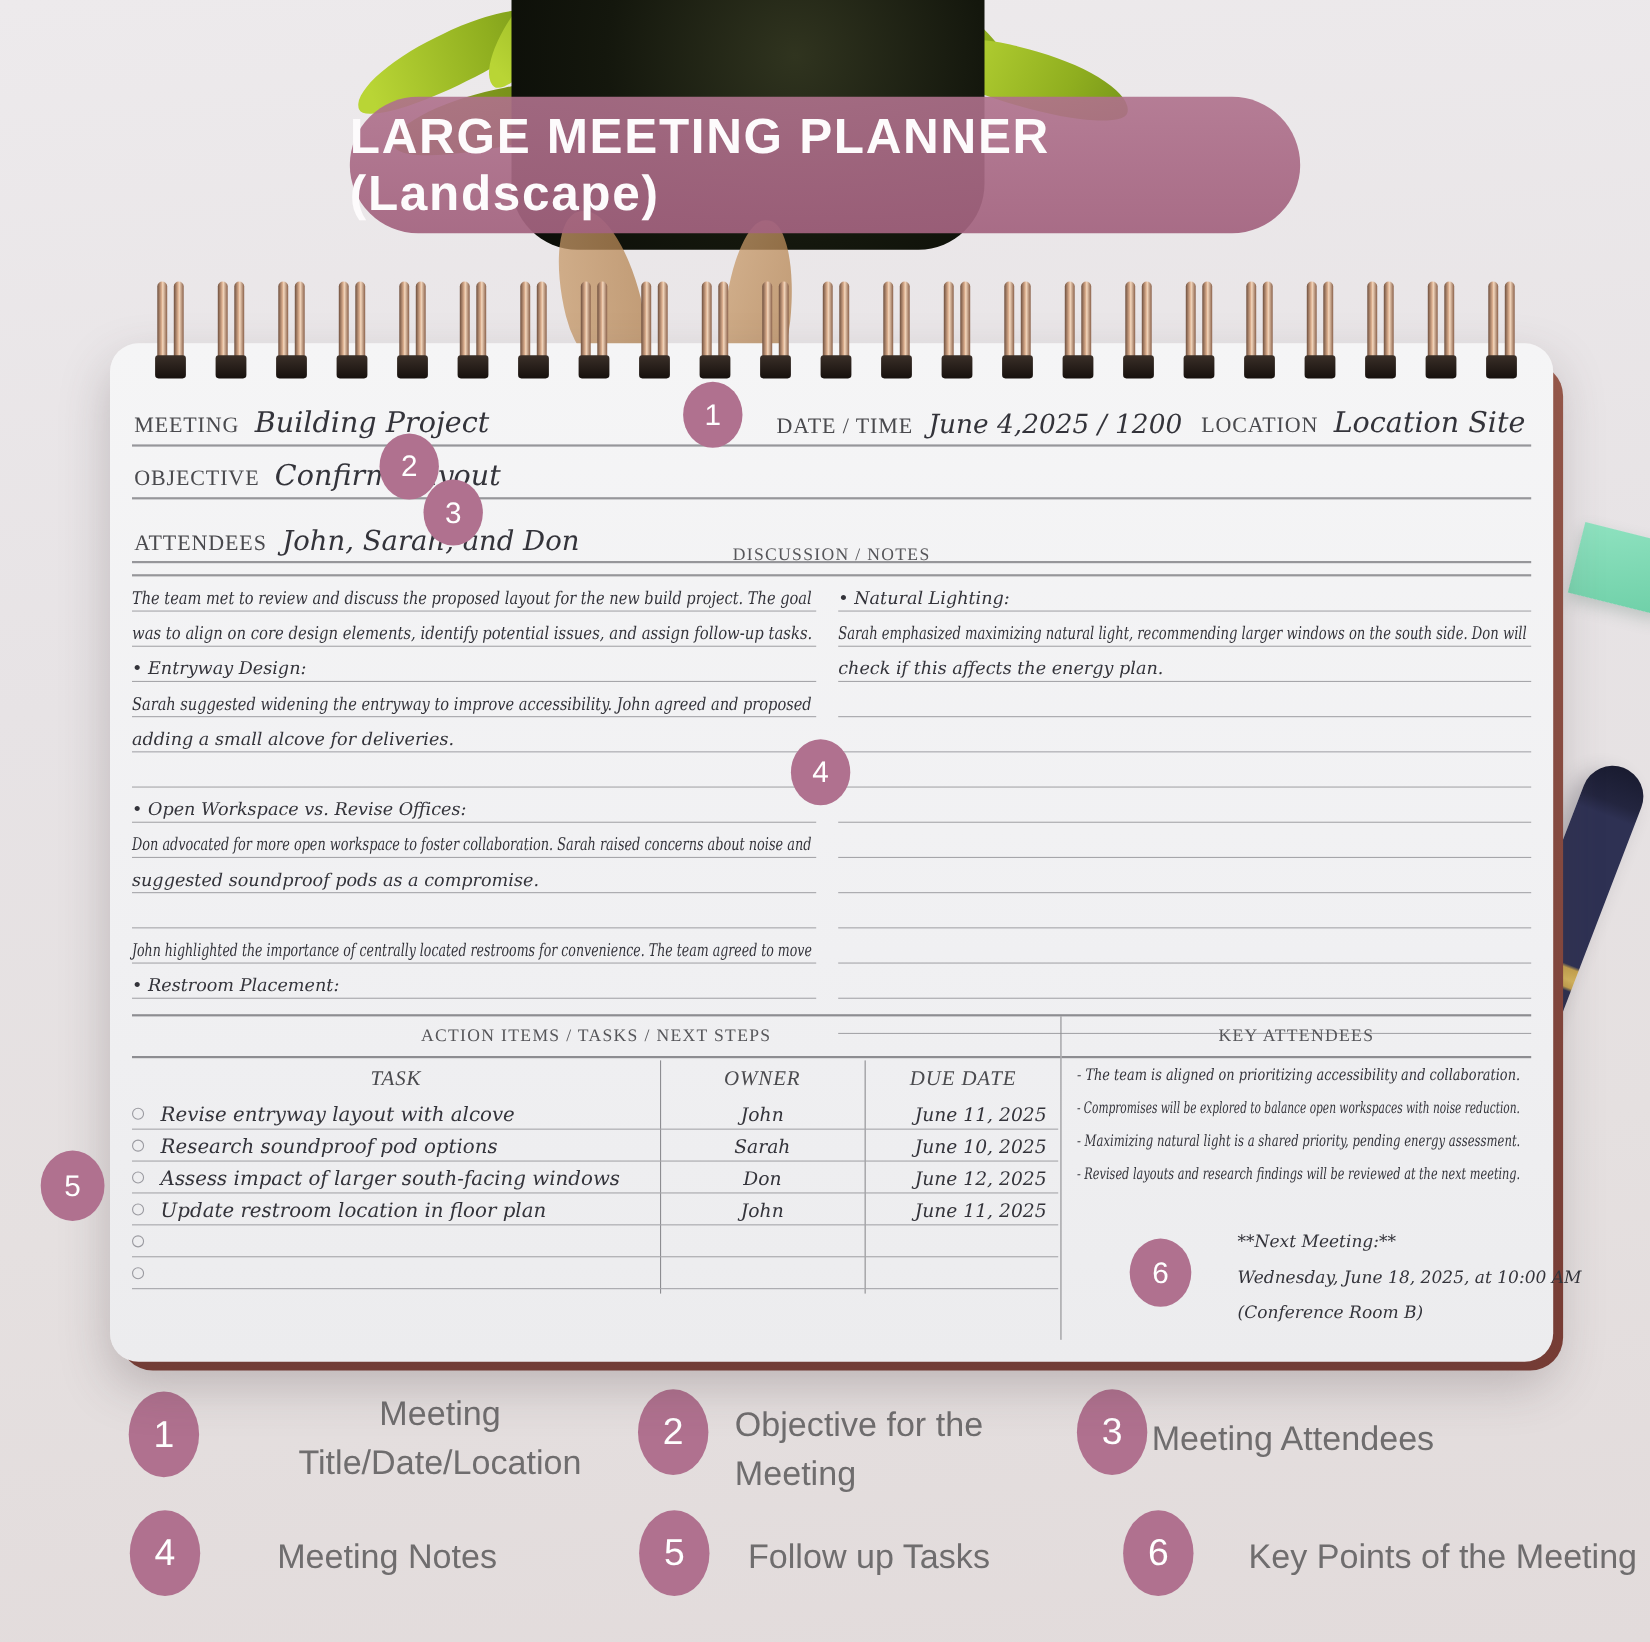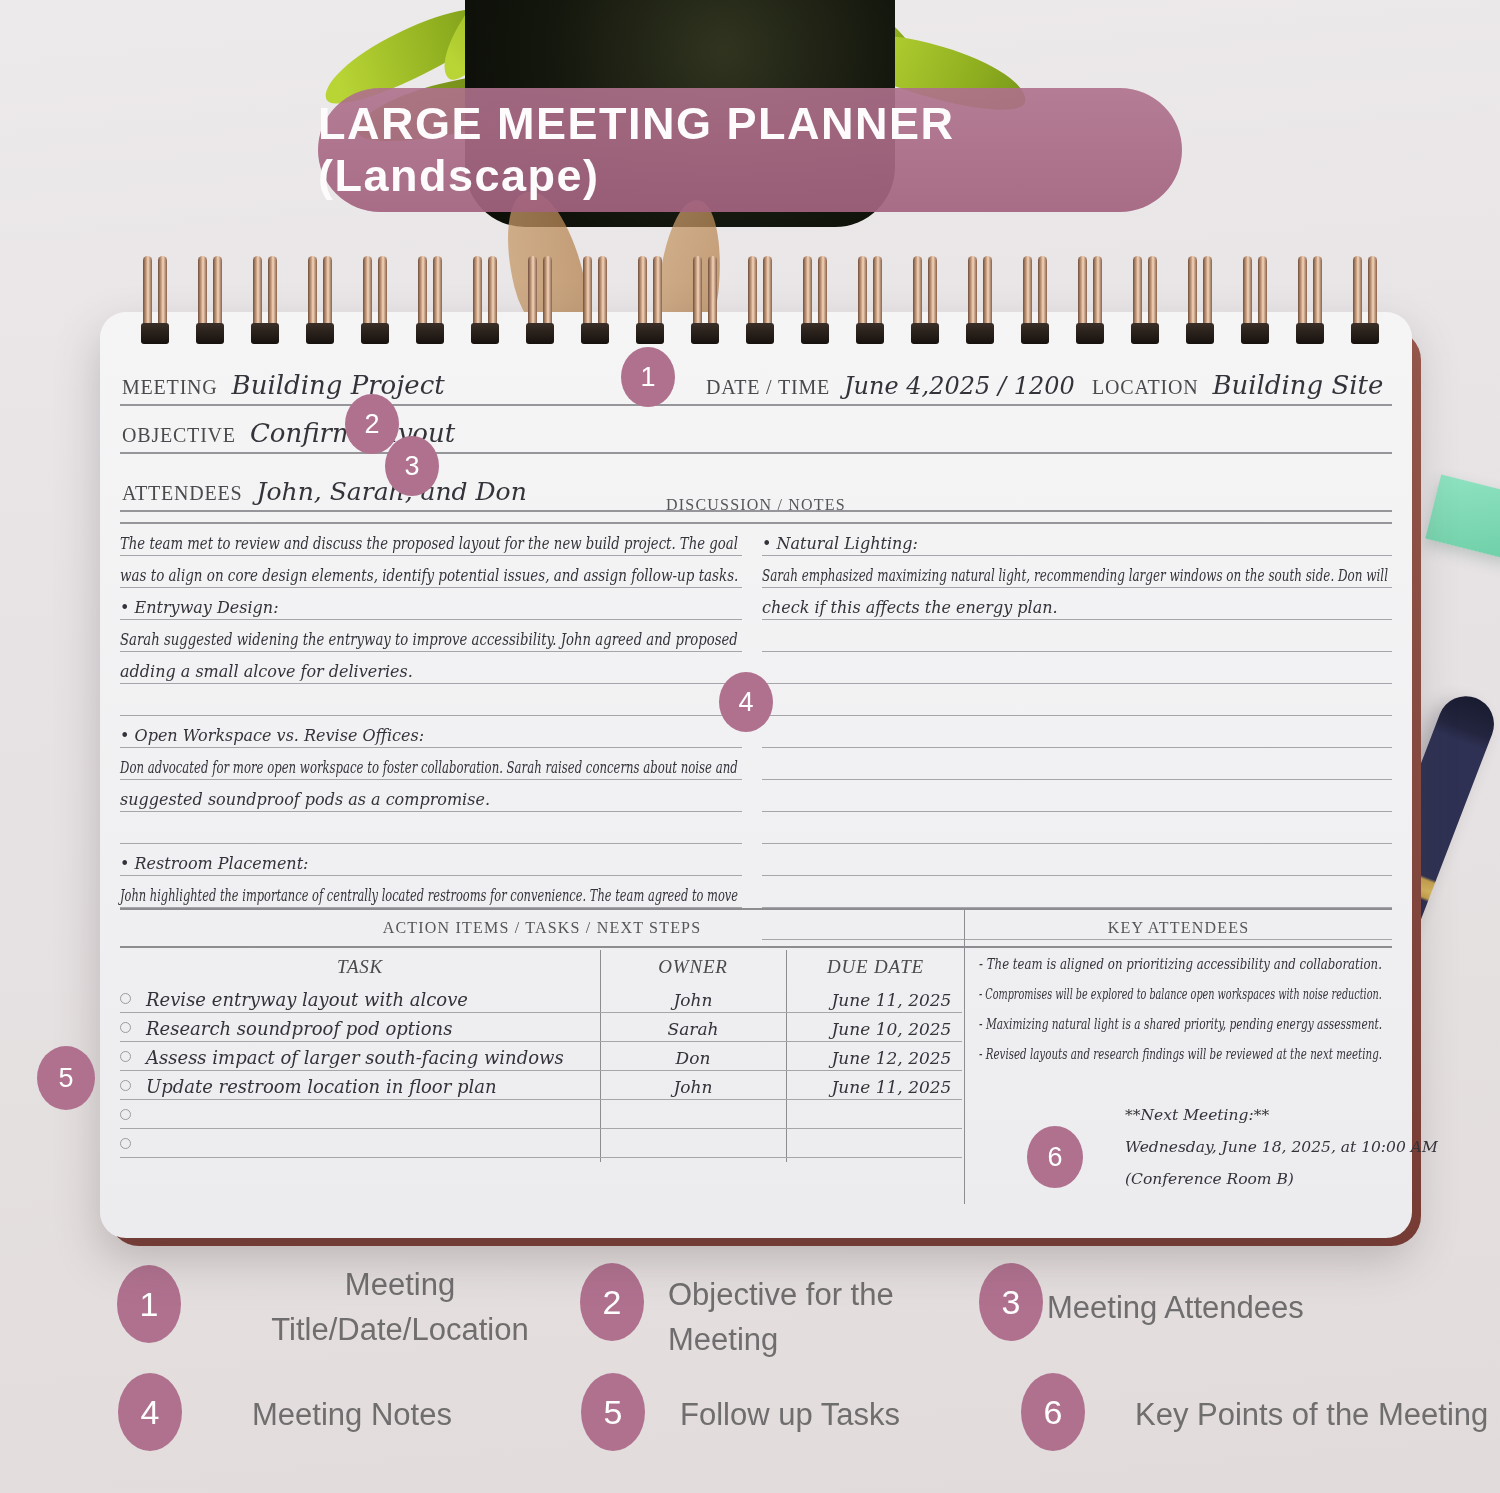--- a/index.html
+++ b/index.html
@@ -63,21 +63,21 @@
 
   .disc-header { position:absolute; left:20px; right:20px; top:184px; height:28px;
                  border-bottom:2px solid #96969a; text-align:center; }
   .columns { position:absolute; left:20px; right:20px; top:212px; height:416px; display:flex; }
   .col-left  { width:622px; }
   .col-gap   { width:20px; }
   .col-right { flex:1; }
   .note-line { position:relative; height:32px; border-bottom:1.5px solid #a6a6aa; }
   .note-line .hand { position:absolute; left:0; bottom:2px; font-size:16px; }
 
-  .bottom-section { position:absolute; left:20px; right:20px; top:596px; height:296px;
+  .bottom-section { position:absolute; left:20px; right:20px; top:610px; height:296px;
                     border-top:2px solid #8d8d91; }
   .actions-part { position:absolute; left:0; top:0; width:845px; height:100%;
                   border-right:1.5px solid #8d8d91; }
   .takeaways-part { position:absolute; left:845px; right:0; top:0; height:100%; }
   .part-header { height:38px; border-bottom:2px solid #8d8d91; display:flex;
                  align-items:center; justify-content:center; }
   .thead { position:relative; height:36px; }
   .thead .plabel { position:absolute; bottom:6px; font-size:19px;font-style:italic; }
   .th-task { left:0; width:480px; text-align:center; }
   .th-owner { left:480px; width:186px; text-align:center; }
@@ -150,21 +150,21 @@
       <div class="fgroup g-meeting">
         <span class="plabel">MEETING</span>
         <span class="hand fval">Building Project</span>
       </div>
       <div class="fgroup g-datetime">
         <span class="plabel">DATE / TIME</span>
         <span class="hand fval" style="font-size:24px;">June 4,2025 / 1200</span>
       </div>
       <div class="fgroup g-location">
         <span class="plabel">LOCATION</span>
-        <span class="hand fval">Building Site</span>
+        <span class="hand fval">Location Site</span>
       </div>
     </div>
     <div class="field-row fr2">
       <div class="fgroup g-objective">
         <span class="plabel">OBJECTIVE</span>
         <span class="hand fval">Confirm Layout</span>
       </div>
     </div>
     <div class="field-row fr3">
       <div class="fgroup g-attendees">
@@ -202,24 +202,24 @@
         <div class="note-line">
             <span class="hand autofit" style="transform-origin: left bottom; transform: scaleX(0.731);">Don advocated for more open workspace to foster collaboration. Sarah raised concerns about noise and</span>
           </div>
         <div class="note-line">
             <span class="hand autofit">suggested soundproof pods as a compromise.</span>
           </div>
         <div class="note-line">
             <span class="hand autofit"></span>
           </div>
         <div class="note-line">
+            <span class="hand autofit" style="transform-origin: left bottom; transform: scaleX(0.715);">John highlighted the importance of centrally located restrooms for convenience. The team agreed to move</span>
+          </div>
+        <div class="note-line">
             <span class="hand autofit">• Restroom Placement:</span>
-          </div>
-        <div class="note-line">
-            <span class="hand autofit" style="transform-origin: left bottom; transform: scaleX(0.715);">John highlighted the importance of centrally located restrooms for convenience. The team agreed to move</span>
           </div>
       </div>
       <div class="col-gap"></div>
       <div class="col-right">
         <div class="note-line">
             <span class="hand autofit">• Natural Lighting:</span>
           </div>
         <div class="note-line">
             <span class="hand autofit" style="transform-origin: left bottom; transform: scaleX(0.747);">Sarah emphasized maximizing natural light, recommending larger windows on the south side. Don will</span>
           </div>

